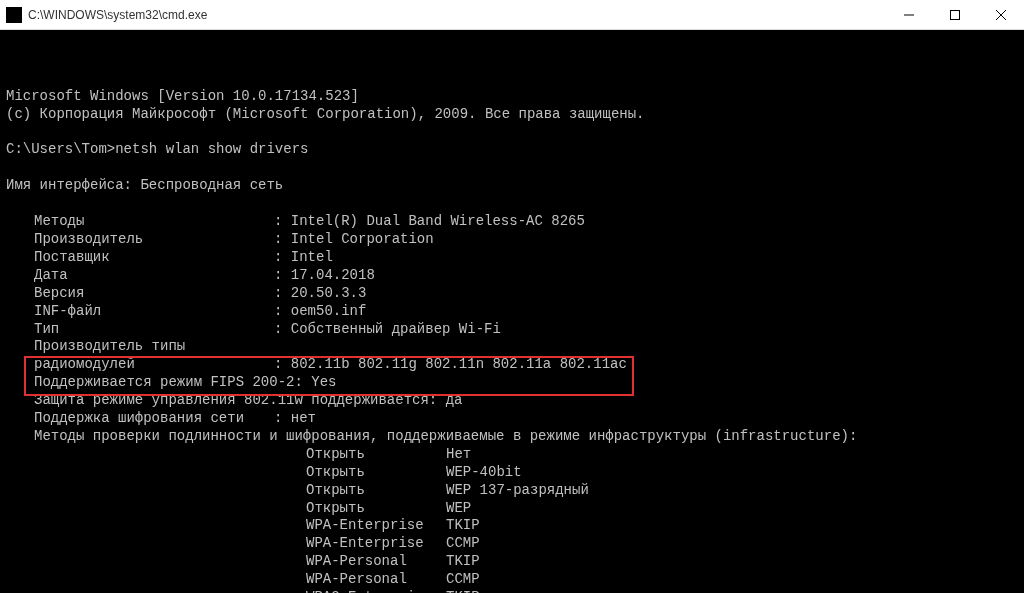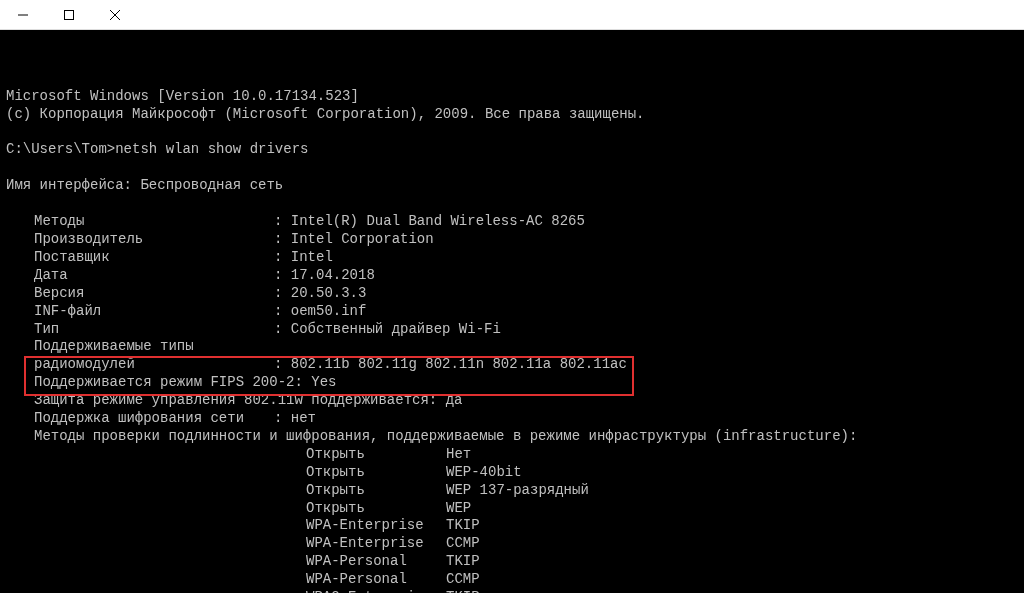--- a/index.html
+++ b/index.html
@@ -98,20 +98,24 @@
     .indent2 {
       display: inline-block;
       width: 270px;
     }
   </style>
 </head>
 <body>
 
 <div class="window">
   <div class="titlebar">
+    <div class="titlebar-left">
+      <span class="titlebar-icon"></span>
+      <span class="titlebar-title">C:\WINDOWS\system32\cmd.exe</span>
+    </div>
     <div class="titlebar-buttons">
       <div class="titlebar-btn">
         <svg viewBox="0 0 10 10">
             <line x1="0" y1="5" x2="10" y2="5" stroke="#000" stroke-width="1"></line>
           </svg>
       </div>
       <div class="titlebar-btn">
         <svg viewBox="0 0 10 10">
             <rect x="0.5" y="0.5" width="9" height="9" fill="none" stroke="#000" stroke-width="1"></rect>
           </svg>
@@ -134,21 +138,21 @@
 
 <span><span>Имя интерфейса:</span> <span>Беспроводная сеть</span></span>
 
 <span><span class="indent1"></span><span class="col-key">Методы</span>: <span>Intel(R) Dual Band Wireless-AC 8265</span></span>
 <span><span class="indent1"></span><span class="col-key">Производитель</span>: <span>Intel Corporation</span></span>
 <span><span class="indent1"></span><span class="col-key">Поставщик</span>: <span>Intel</span></span>
 <span><span class="indent1"></span><span class="col-key">Дата</span>: <span>17.04.2018</span></span>
 <span><span class="indent1"></span><span class="col-key">Версия</span>: <span>20.50.3.3</span></span>
 <span><span class="indent1"></span><span class="col-key">INF-файл</span>: <span>oem50.inf</span></span>
 <span><span class="indent1"></span><span class="col-key">Тип</span>: <span>Собственный драйвер Wi-Fi</span></span>
-<span><span class="indent1"></span><span class="col-key">Поддерживаемые типы</span></span>
+<span><span class="indent1"></span><span class="col-key">Производитель типы</span></span>
 <span><span class="indent1"></span><span class="col-key">радиомодулей</span>: <span>802.11b 802.11g 802.11n 802.11a 802.11ac</span></span>
 <span><span class="indent1"></span><span>Поддерживается режим FIPS 200-2: Yes</span></span>
 <span><span class="indent1"></span><span>Защита режиме управления 802.11w поддерживается: да</span></span>
 <span><span class="indent1"></span><span class="col-key">Поддержка шифрования сети</span>: <span>нет</span></span>
 <span><span class="indent1"></span><span>Методы проверки подлинности и шифрования, поддерживаемые в режиме инфраструктуры (infrastructure):</span></span>
 <span><span class="indent2"></span><span class="auth-col1">Открыть</span><span>Нет</span></span>
 <span><span class="indent2"></span><span class="auth-col1">Открыть</span><span>WEP-40bit</span></span>
 <span><span class="indent2"></span><span class="auth-col1">Открыть</span><span>WEP 137-разрядный</span></span>
 <span><span class="indent2"></span><span class="auth-col1">Открыть</span><span>WEP</span></span>
 <span><span class="indent2"></span><span class="auth-col1">WPA-Enterprise</span><span>TKIP</span></span>

